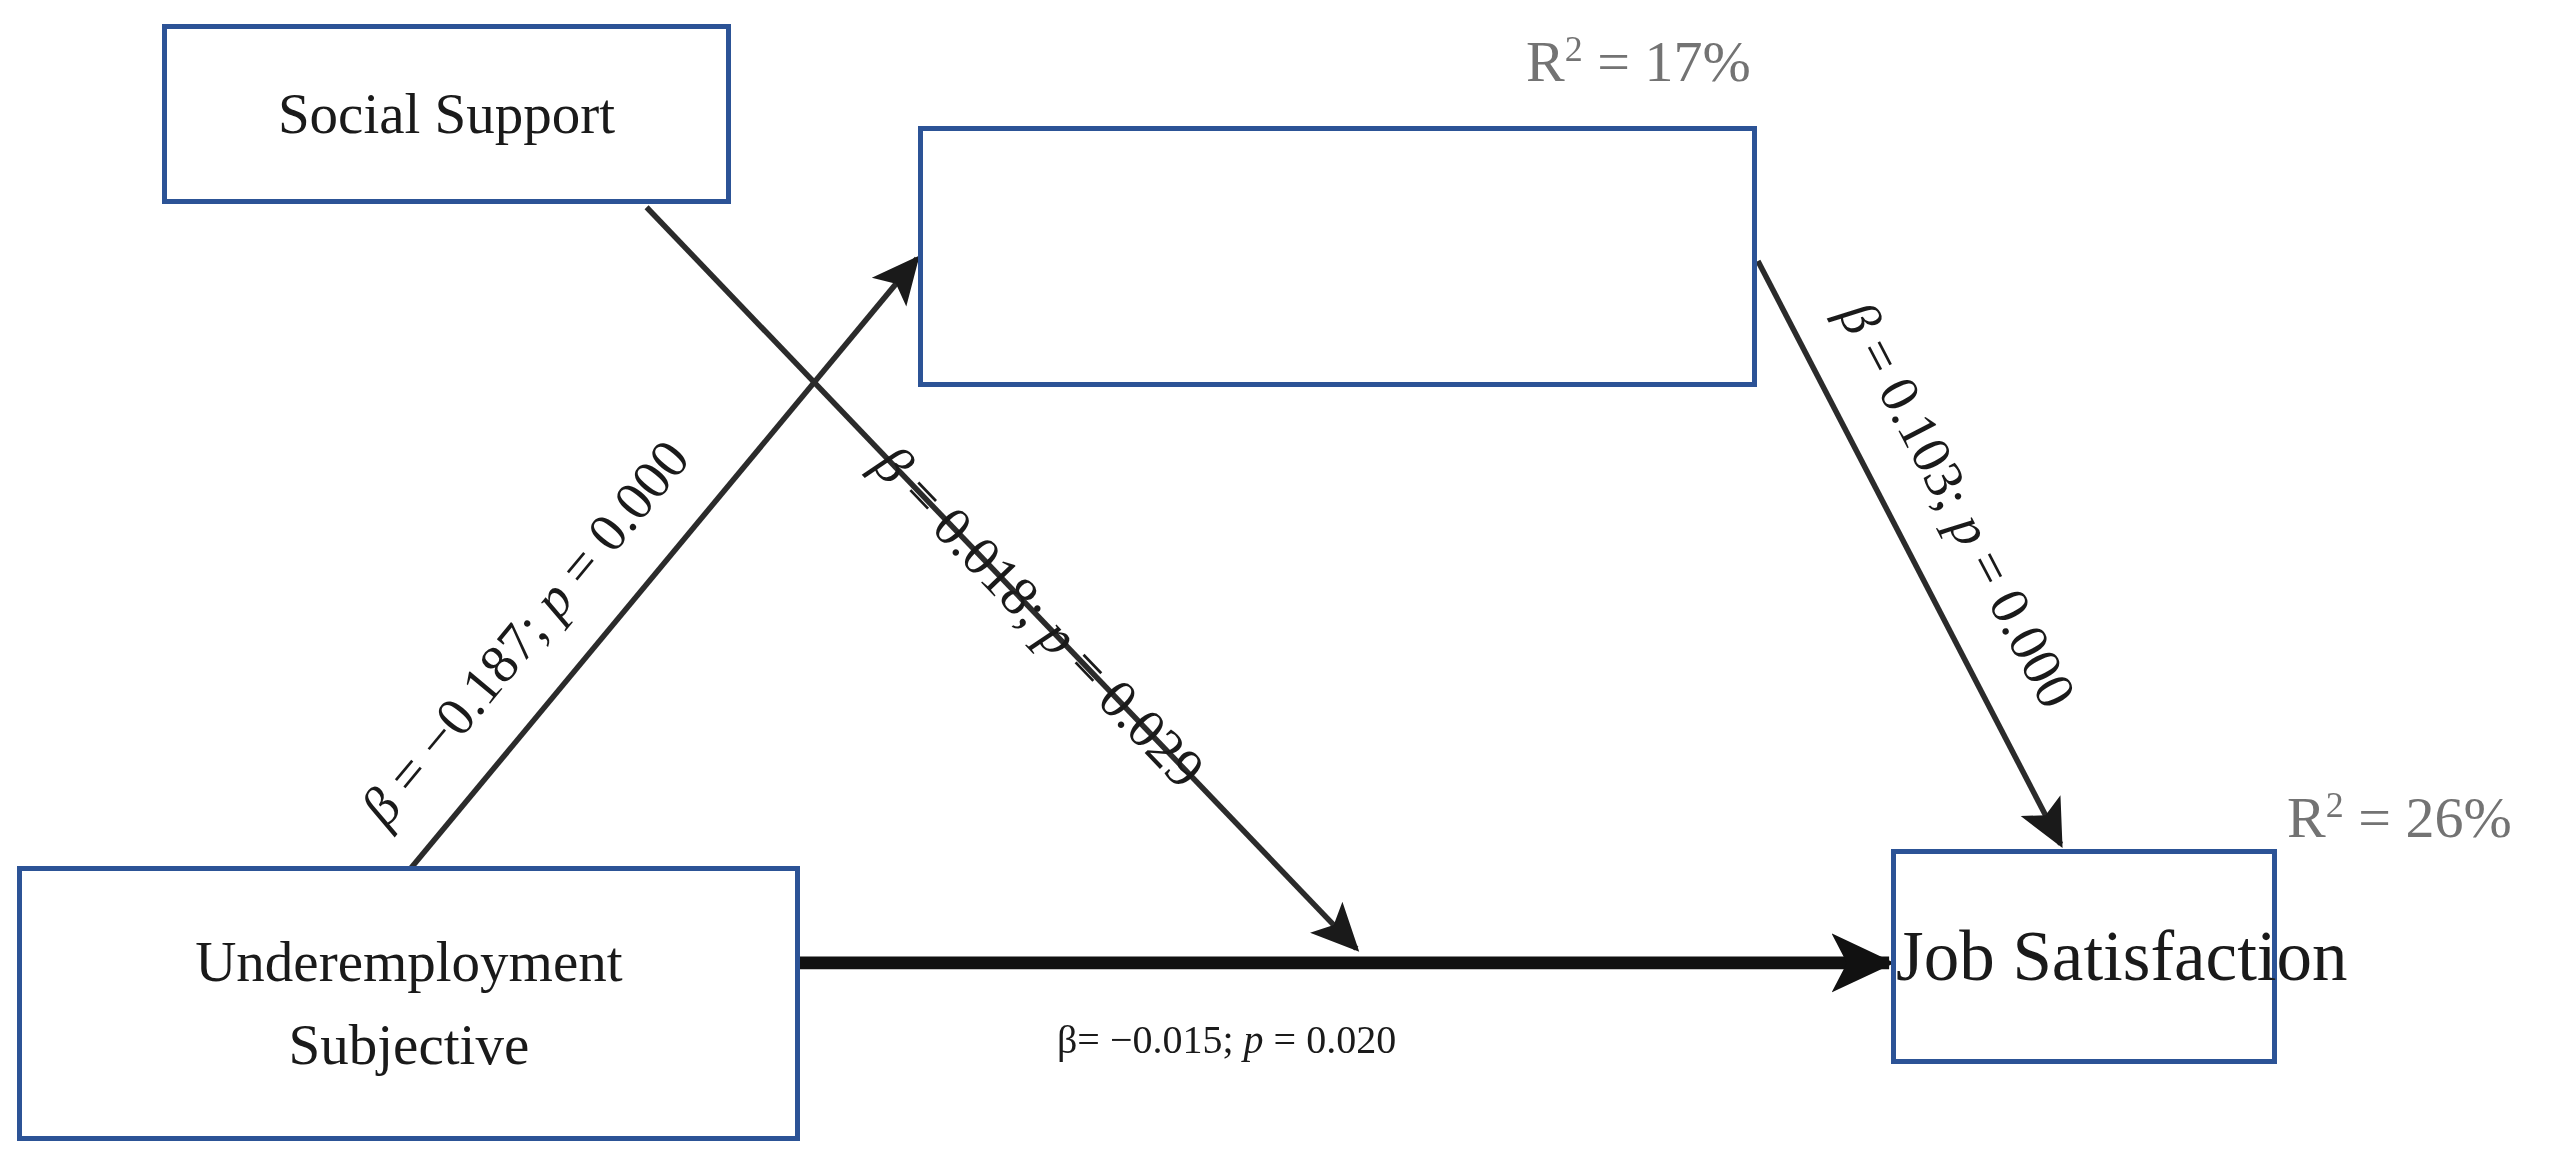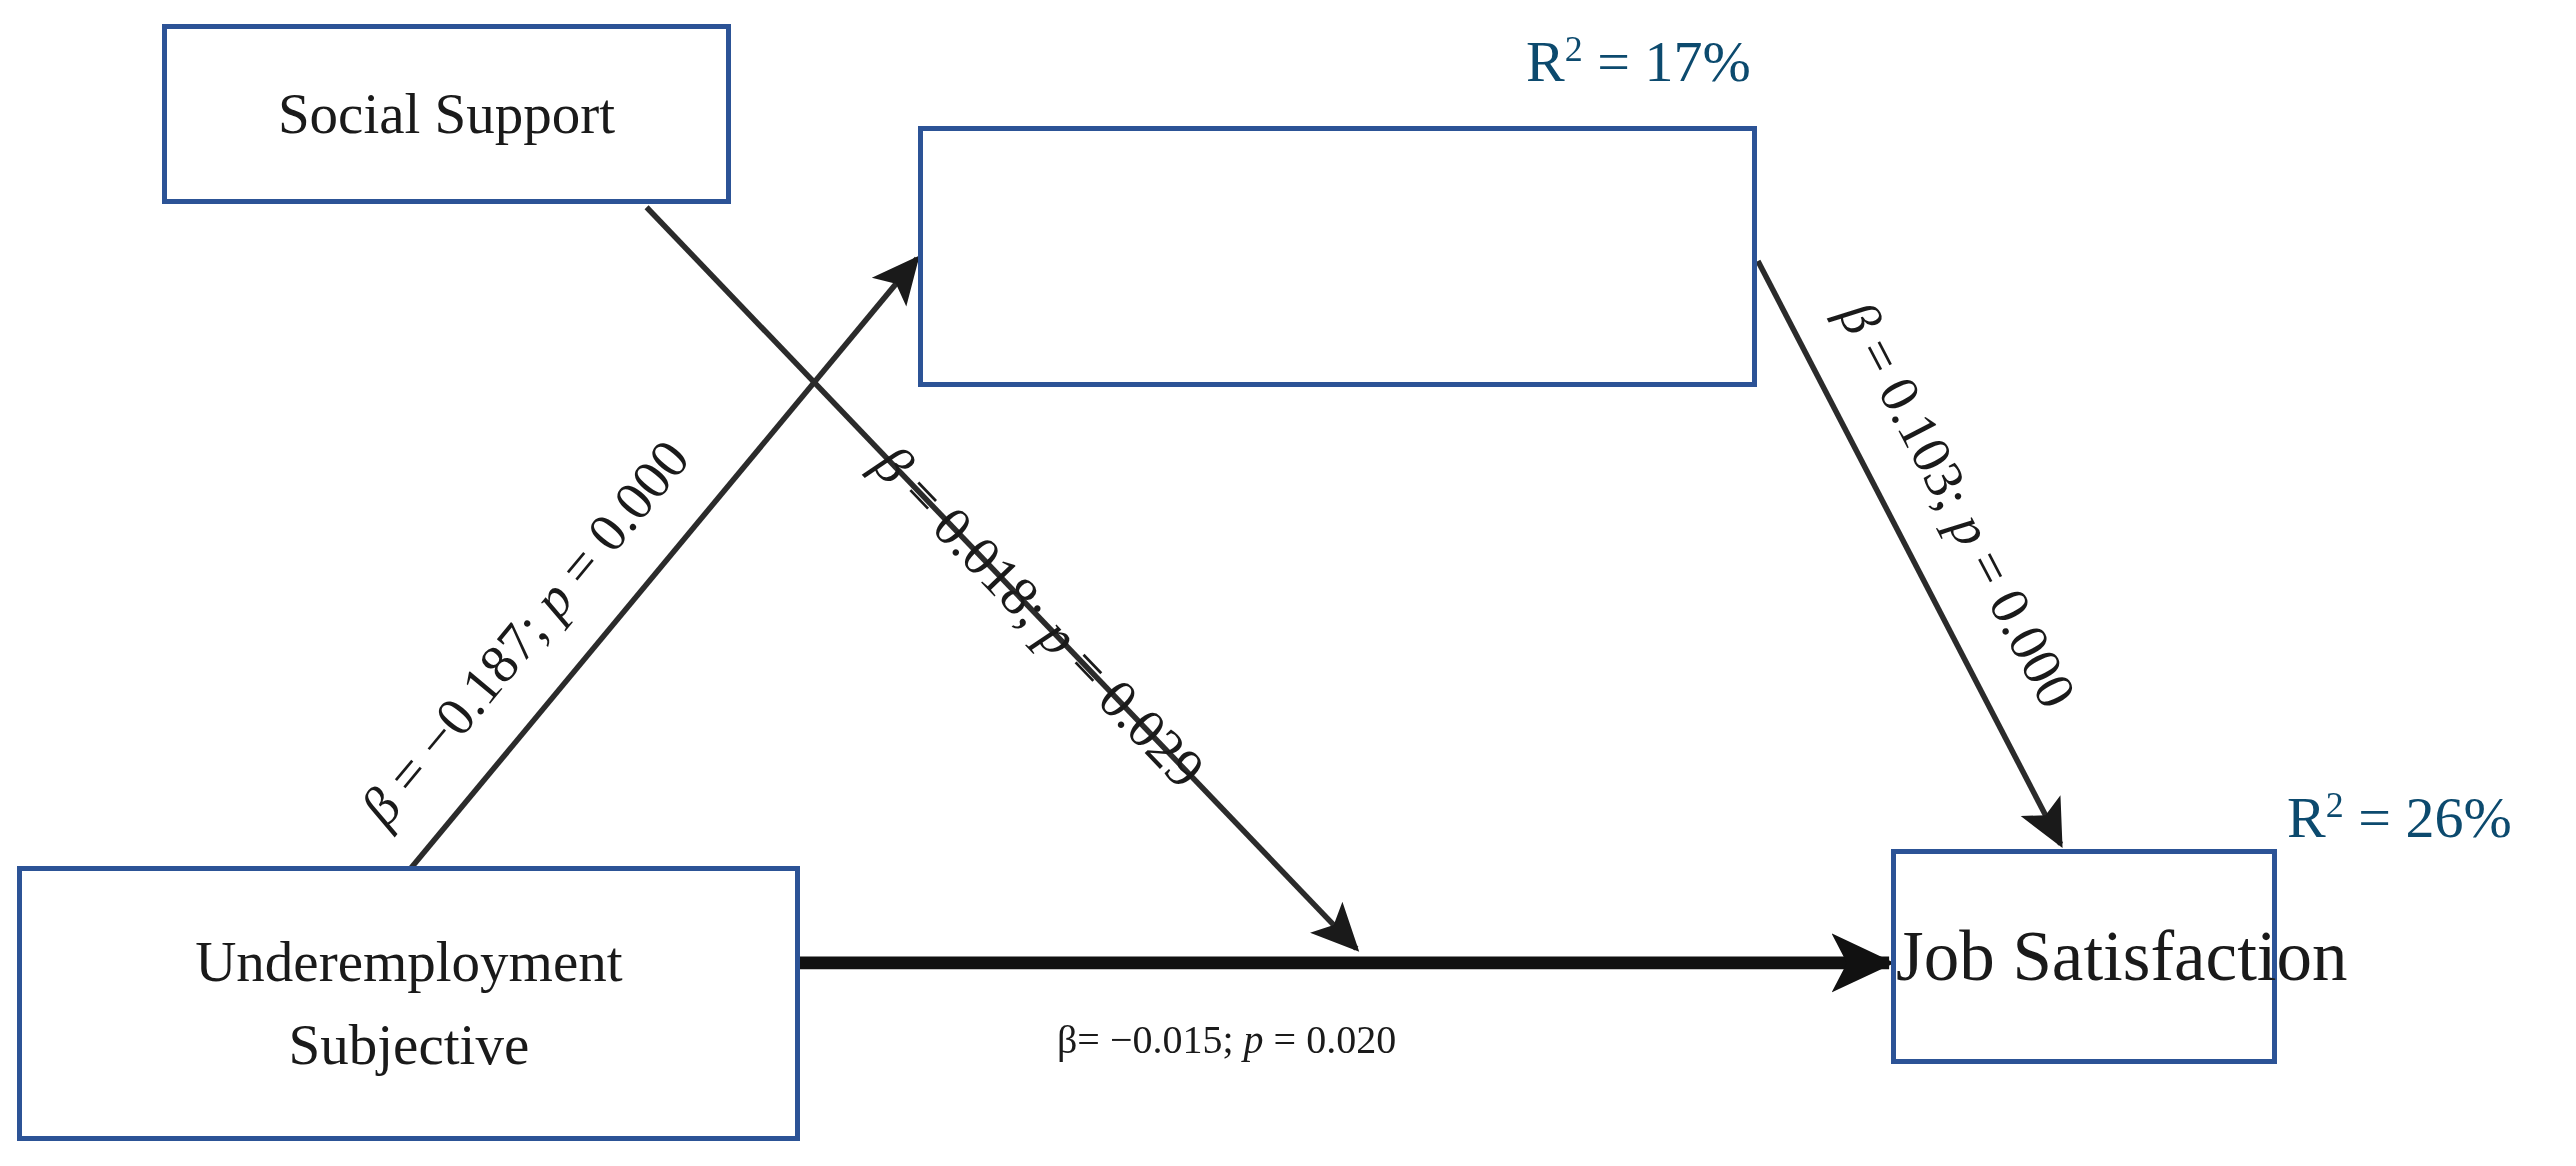--- a/index.html
+++ b/index.html
@@ -36,21 +36,21 @@
     text-align: center;
     color: #1a1a1a;
     line-height: 1.45;
   }
   .node-line {
     display: block;
     white-space: nowrap;
   }
   .r2-label {
     position: absolute;
-    color: #0c4a6e;
+    color: #737373;
     white-space: nowrap;
     line-height: 1;
   }
   .r2-label sup {
     font-size: 0.62em;
     vertical-align: super;
     line-height: 0;
   }
   .path-label {
     position: absolute;

